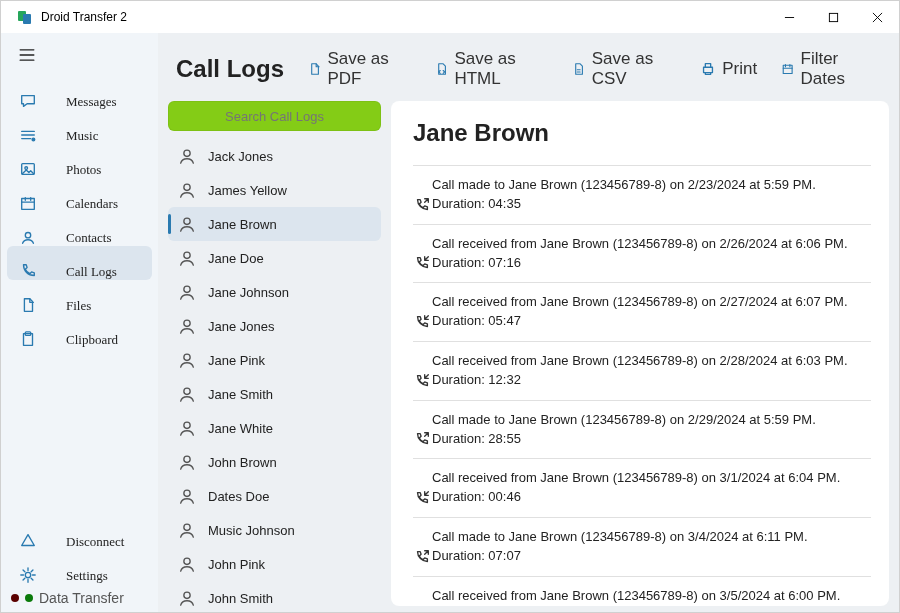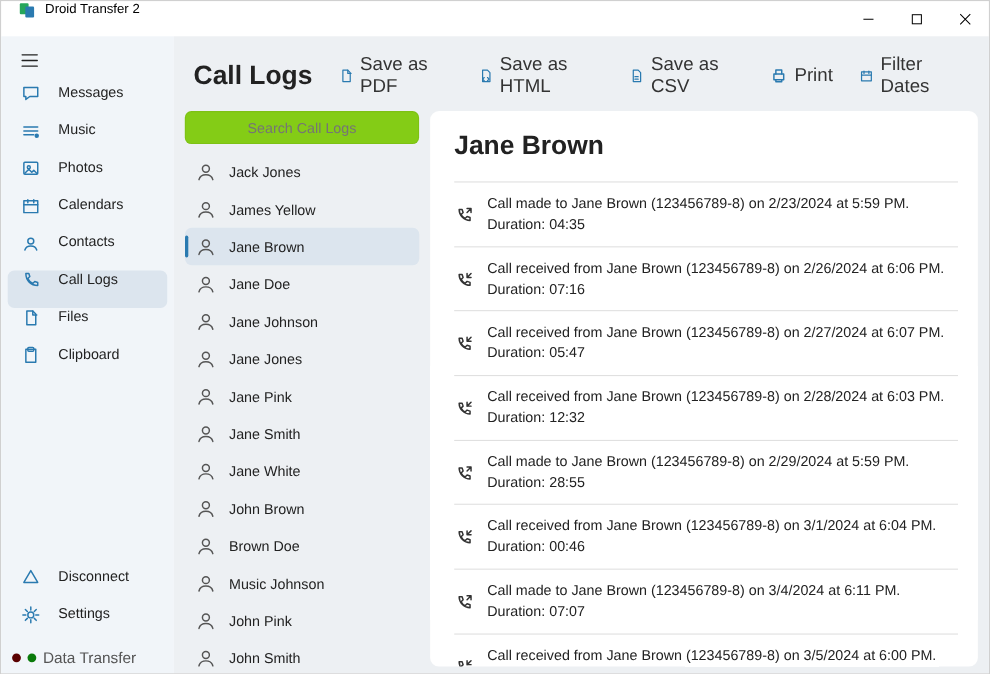--- a/index.html
+++ b/index.html
@@ -1,28 +1,28 @@
 <!DOCTYPE html>
 <html><head>
 <meta charset="utf-8">
 <style>
   * { box-sizing: border-box; margin: 0; padding: 0; }
   body { font-family: "Segoe UI", Arial, sans-serif; font-size: 13px; color: #222; background: #fff; }
   .window { width: 900px; height: 613px; display: flex; flex-direction: column; border: 1px solid #d0d0d0; }
-  .titlebar { height: 32px; display: flex; padding: 0 0 0 16px; }
+  .titlebar { height: 32px; display: flex; align-items: center; padding: 0 0 0 16px; }
   .title-logo { width: 16px; height: 16px; margin-right: 8px; display: inline-flex; align-items: center; justify-content: center; }
   .title-text { font-size: 12px; color: #000; flex: 0 0 auto; }
   .title-spacer { flex: 1; }
   .win-btn { width: 44px; height: 32px; display: flex; align-items: center; justify-content: center; }
   .body { flex: 1; display: flex; min-height: 0; }
   
   .sidebar { width: 157px; background: #f1f5f9; display: flex; flex-direction: column; padding-top: 10px; }
   .hamburger { padding: 6px 18px 12px 18px; }
   .nav { display: flex; flex-direction: column; gap: 0; padding: 0 6px; }
-  .nav-item { display: flex; align-items: flex-start; gap: 16px; height: 34px; padding: 0 12px; border-radius: 6px; cursor: pointer; }
+  .nav-item { display: flex; align-items: flex-end; gap: 29px; height: 34px; padding: 0 12px; border-radius: 6px; cursor: pointer; font-family: Liberation Serif, serif; }
   .nav-item.active { background: #dce5ee; }
   .nav-ic { width: 18px; height: 18px; display: flex; align-items: center; justify-content: center; color: #2a7ab0; flex: 0 0 18px; }
   .nav-lbl { font-size: 13px; color: #222; }
   .sidebar-spacer { flex: 1; }
   .status-row { display: flex; align-items: center; gap: 6px; padding: 6px 10px; font-size: 14px; color: #555; }
   .dot { width: 8px; height: 8px; border-radius: 50%; }
   .dot.red { background: #5a0000; }
   .dot.green { background: #0a7a0a; }
   
   .main { flex: 1; display: flex; flex-direction: column; background: #edf0f3; min-width: 0; }
@@ -42,21 +42,21 @@
   .contact-item { display: flex; align-items: center; gap: 12px; height: 34px; padding: 0 10px; border-radius: 6px; cursor: pointer; }
   .contact-item.selected { background: #dce5ee; position: relative; }
   .contact-item.selected::before { content: ""; position: absolute; left: 0; top: 7px; bottom: 7px; width: 3px; background: #2a7ab0; border-radius: 2px; }
   .avatar-ic { width: 18px; height: 18px; color: #555; flex: 0 0 18px; }
   .contact-name { font-size: 13px; }
   
   .detail { flex: 1; background: #fff; border-radius: 8px; padding: 18px 18px 8px 22px; overflow-y: auto; min-width: 0; }
   .detail::-webkit-scrollbar { width: 4px; }
   .detail::-webkit-scrollbar-thumb { background: #b0b8c0; border-radius: 2px; }
   .detail-title { font-size: 24px; font-weight: 700; margin-bottom: 18px; }
-  .call-row { display: flex; align-items: center; gap: 12px; padding: 10px 0 10px 0; border-top: 1px solid #e0e0e0; }
+  .call-row { display: flex; align-items: flex-end; gap: 1px; padding: 10px 0 10px 0; border-top: 1px solid #e0e0e0; }
   .call-row:first-of-type { border-top: 1px solid #e0e0e0; }
   .call-ic { width: 18px; height: 18px; margin-top: 2px; color: #333; flex: 0 0 18px; }
   .call-text { font-size: 13px; line-height: 1.45; }
   .lines-icon { stroke: currentColor; stroke-width: 1.5; fill: none; stroke-linecap: round; stroke-linejoin: round; }
 </style>
 </head>
 <body>
 
 <div class="window">
 
@@ -310,21 +310,21 @@
                     <circle cx="10" cy="7" r="3.5"></circle>
                     <path d="M3 18c1-4 5-5 7-5s6 1 7 5"></path>
                   </svg></span>
                 <span class="contact-name">John Brown</span>
               </div>
               <div class="contact-item">
                 <span class="avatar-ic"><svg viewBox="0 0 20 20" width="18" height="18" class="lines-icon">
                     <circle cx="10" cy="7" r="3.5"></circle>
                     <path d="M3 18c1-4 5-5 7-5s6 1 7 5"></path>
                   </svg></span>
-                <span class="contact-name">Brown Doe</span>
+                <span class="contact-name">Dates Doe</span>
               </div>
               <div class="contact-item">
                 <span class="avatar-ic"><svg viewBox="0 0 20 20" width="18" height="18" class="lines-icon">
                     <circle cx="10" cy="7" r="3.5"></circle>
                     <path d="M3 18c1-4 5-5 7-5s6 1 7 5"></path>
                   </svg></span>
                 <span class="contact-name">Music Johnson</span>
               </div>
               <div class="contact-item">
                 <span class="avatar-ic"><svg viewBox="0 0 20 20" width="18" height="18" class="lines-icon">

